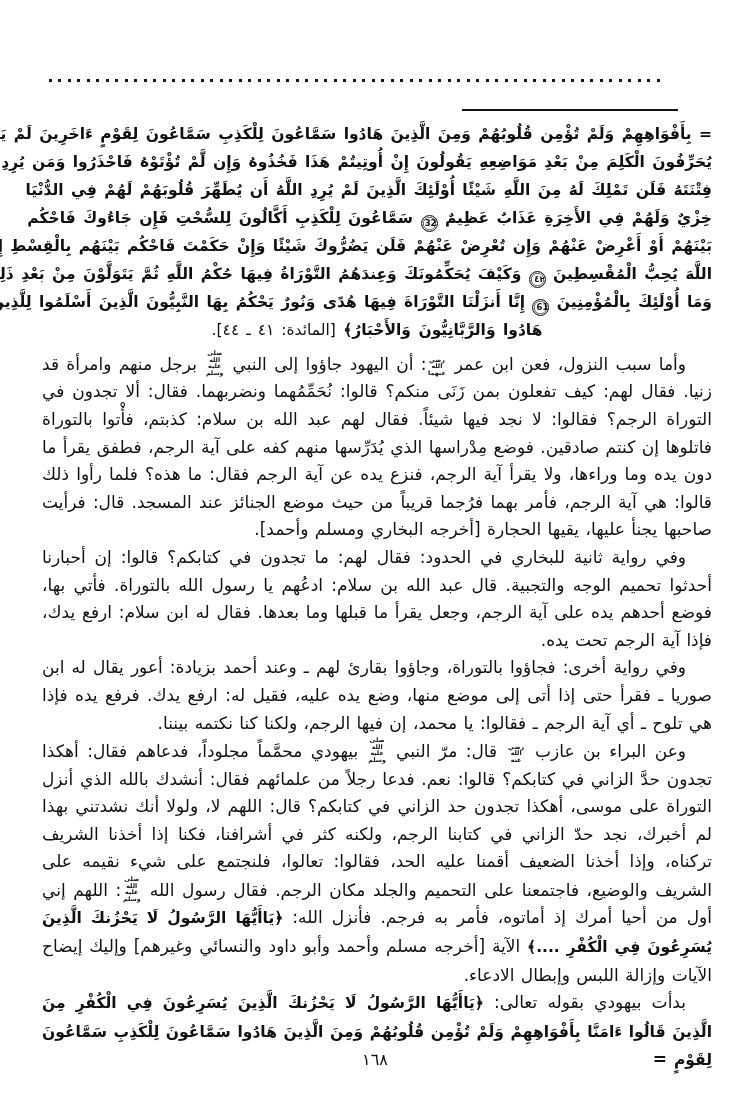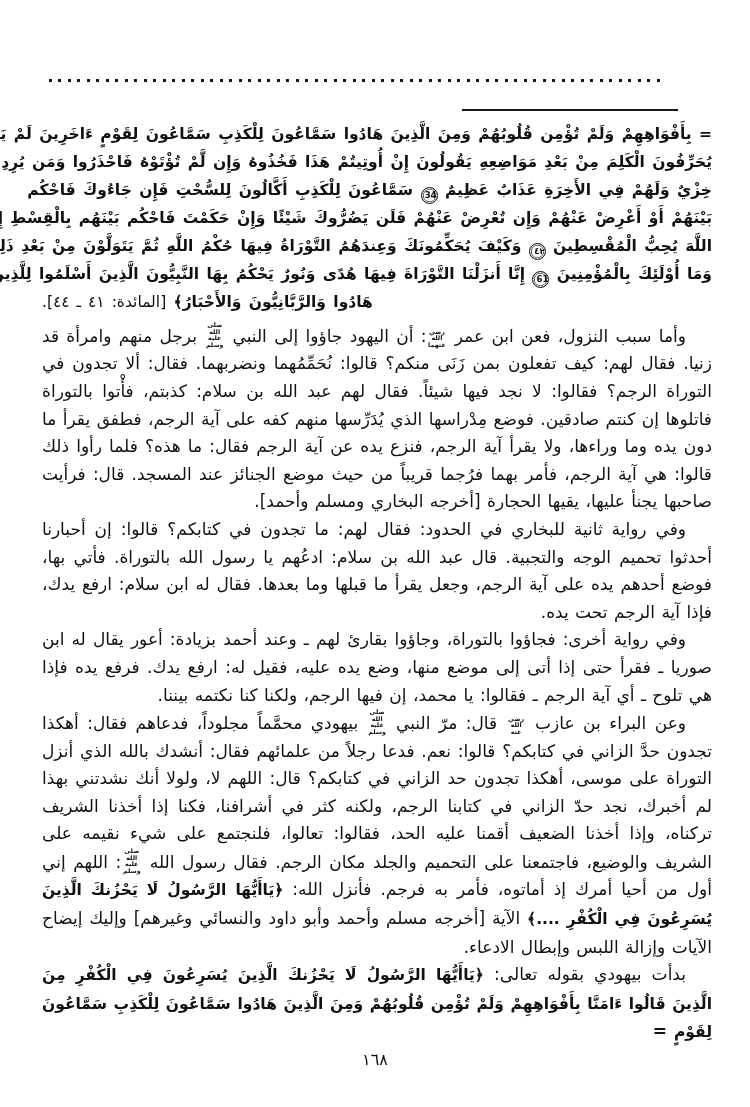--- a/index.html
+++ b/index.html
@@ -32,21 +32,21 @@
   .q-line {
     font-size: 15.5px;
     font-weight: 700;
     line-height: 28px;
     word-spacing: 2px;
     text-align: justify;
     text-align-last: justify;
     white-space: nowrap;
   }
   .q-line.q-end {
-    text-align: left;
+    text-align: center;
     text-align-last: auto;
   }
   .cont-mark { font-weight: 700; }
   .ayah-medallion {
     display: inline-block;
     width: 17px; height: 17px;
     border: 1.3px solid #111;
     border-radius: 50%;
     box-shadow: inset 0 0 0 1px #fff, inset 0 0 0 1.6px #111;
     font-size: 8.5px;
@@ -95,21 +95,22 @@
 <body>
 
 <div class="page">
 
   <div class="dotted-rule"></div>
   <div class="sep-rule"></div>
 
   <div class="quran-block">
     <div class="q-line"><span class="cont-mark">=</span> <span>بِأَفْوَاهِهِمْ وَلَمْ تُؤْمِن قُلُوبُهُمْ وَمِنَ الَّذِينَ هَادُوا سَمَّاعُونَ لِلْكَذِبِ سَمَّاعُونَ لِقَوْمٍ ءَاخَرِينَ لَمْ يَأْتُوكَ</span></div>
     <div class="q-line"><span>يُحَرِّفُونَ الْكَلِمَ مِنْ بَعْدِ مَوَاضِعِهِ يَقُولُونَ إِنْ أُوتِيتُمْ هَذَا فَخُذُوهُ وَإِن لَّمْ تُؤْتَوْهُ فَاحْذَرُوا وَمَن يُرِدِ اللَّهُ</span></div>
-    <div class="q-line"><span>خِزْيٌ وَلَهُمْ فِي الأَخِرَةِ عَذَابٌ عَظِيمٌ</span> <span class="ayah-medallion">34</span> <span>سَمَّاعُونَ لِلْكَذِبِ أَكَّالُونَ لِلسُّحْتِ فَإِن جَاءُوكَ فَاحْكُم</span></div>
+    <div class="q-line"><span>فِتْنَتَهُ فَلَن تَمْلِكَ لَهُ مِنَ اللَّهِ شَيْئًا أُوْلَئِكَ الَّذِينَ لَمْ يُرِدِ اللَّهُ أَن يُطَهِّرَ قُلُوبَهُمْ لَهُمْ فِي الدُّنْيَا</span></div>
+    <div class="q-line"><span>خِزْيٌ وَلَهُمْ فِي الأَخِرَةِ عَذَابٌ عَظِيمٌ</span> <span class="ayah-medallion">32</span> <span>سَمَّاعُونَ لِلْكَذِبِ أَكَّالُونَ لِلسُّحْتِ فَإِن جَاءُوكَ فَاحْكُم</span></div>
     <div class="q-line"><span>بَيْنَهُمْ أَوْ أَعْرِضْ عَنْهُمْ وَإِن تُعْرِضْ عَنْهُمْ فَلَن يَضُرُّوكَ شَيْئًا وَإِنْ حَكَمْتَ فَاحْكُم بَيْنَهُم بِالْقِسْطِ إِنَّ</span></div>
     <div class="q-line"><span>اللَّهَ يُحِبُّ الْمُقْسِطِينَ</span> <span class="ayah-medallion">٤٢</span> <span>وَكَيْفَ يُحَكِّمُونَكَ وَعِندَهُمُ التَّوْرَاةُ فِيهَا حُكْمُ اللَّهِ ثُمَّ يَتَوَلَّوْنَ مِنْ بَعْدِ ذَلِكَ</span></div>
     <div class="q-line"><span>وَمَا أُوْلَئِكَ بِالْمُؤْمِنِينَ</span> <span class="ayah-medallion">61</span> <span>إِنَّا أَنزَلْنَا التَّوْرَاةَ فِيهَا هُدًى وَنُورٌ يَحْكُمُ بِهَا النَّبِيُّونَ الَّذِينَ أَسْلَمُوا لِلَّذِينَ</span></div>
     <div class="q-line q-end"><span>هَادُوا وَالرَّبَّانِيُّونَ وَالأَحْبَارُ﴾</span> <span class="q-ref">[المائدة: ٤١ ـ ٤٤].</span></div>
   </div>
 
   <div class="prose">
 
     <p class="para"><span>وأما سبب النزول، فعن ابن عمر </span><span class="hon">رضي الله عنهما</span><span>: أن اليهود جاؤوا إلى النبي </span><span class="hon">صلى الله عليه وسلم</span><span> برجل منهم وامرأة قد زنيا. فقال لهم: كيف تفعلون بمن زَنَى منكم؟ قالوا: نُحَمِّمُهما ونضربهما. فقال: ألا تجدون في التوراة الرجم؟ فقالوا: لا نجد فيها شيئاً. فقال لهم عبد الله بن سلام: كذبتم، فأْتوا بالتوراة فاتلوها إن كنتم صادقين. فوضع مِدْراسها الذي يُدَرِّسها منهم كفه على آية الرجم، فطفق يقرأ ما دون يده وما وراءها، ولا يقرأ آية الرجم، فنزع يده عن آية الرجم فقال: ما هذه؟ فلما رأوا ذلك قالوا: هي آية الرجم، فأمر بهما فرُجما قريباً من حيث موضع الجنائز عند المسجد. قال: فرأيت صاحبها يجنأ عليها، يقيها الحجارة [أخرجه البخاري ومسلم وأحمد].</span></p>
 

